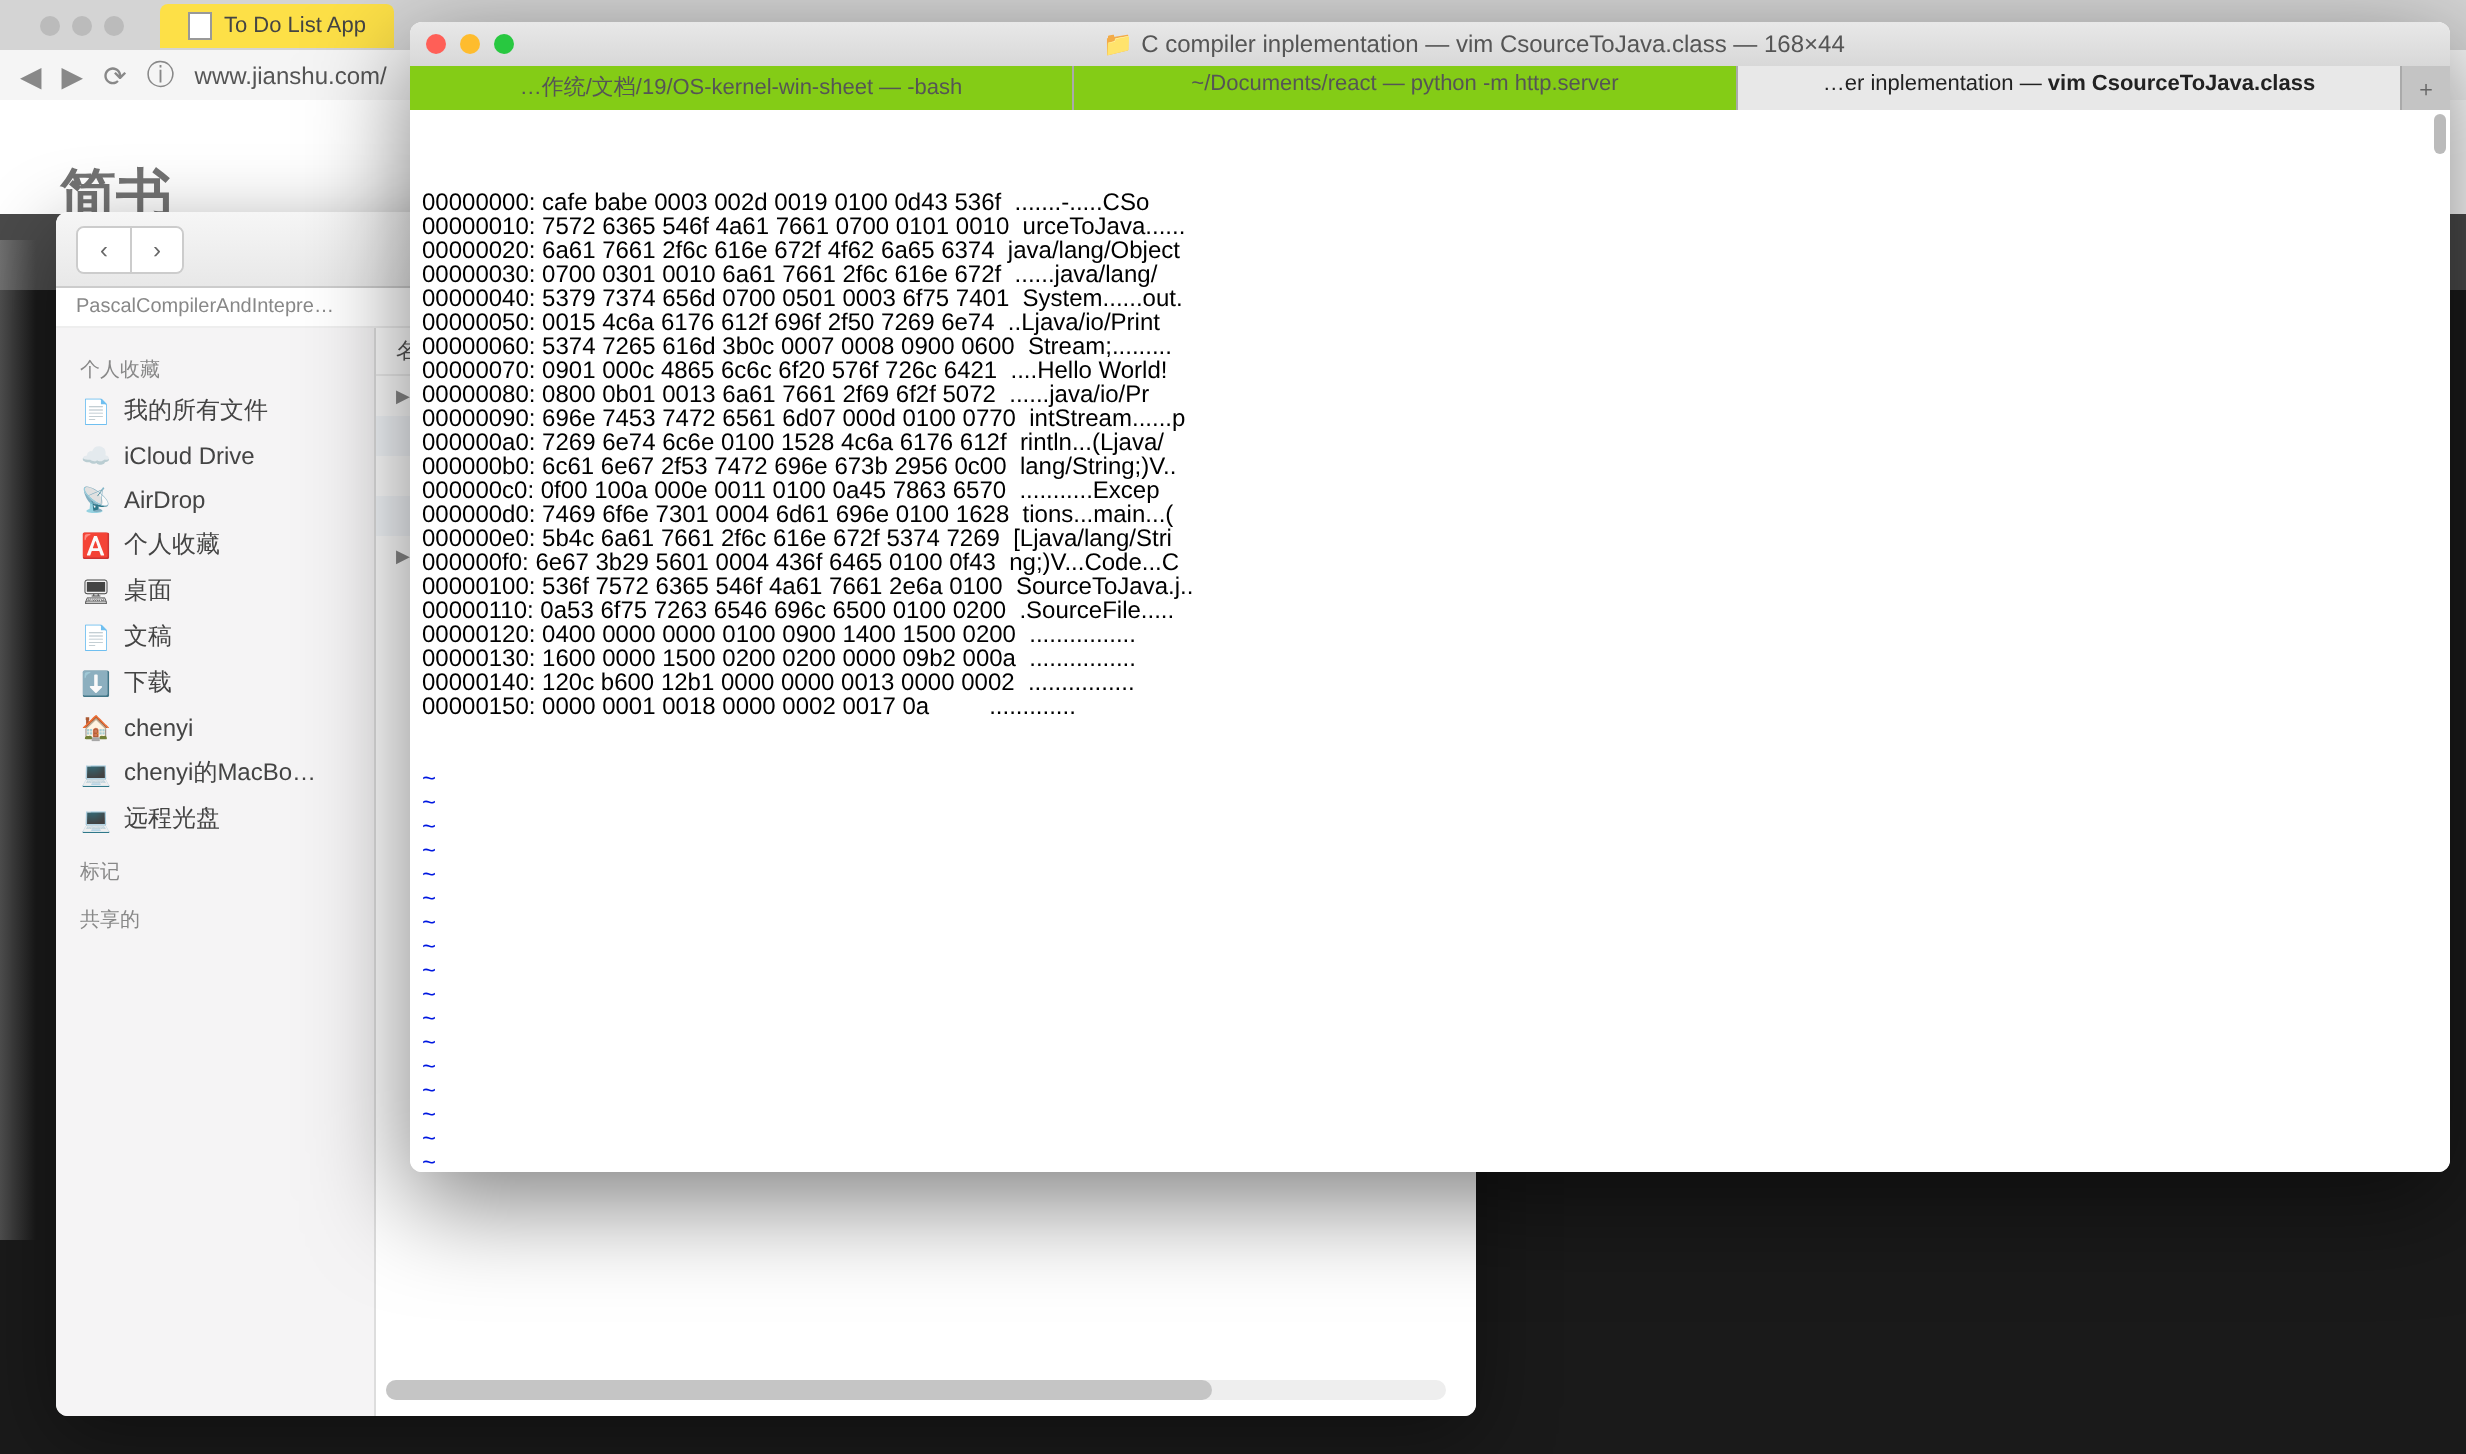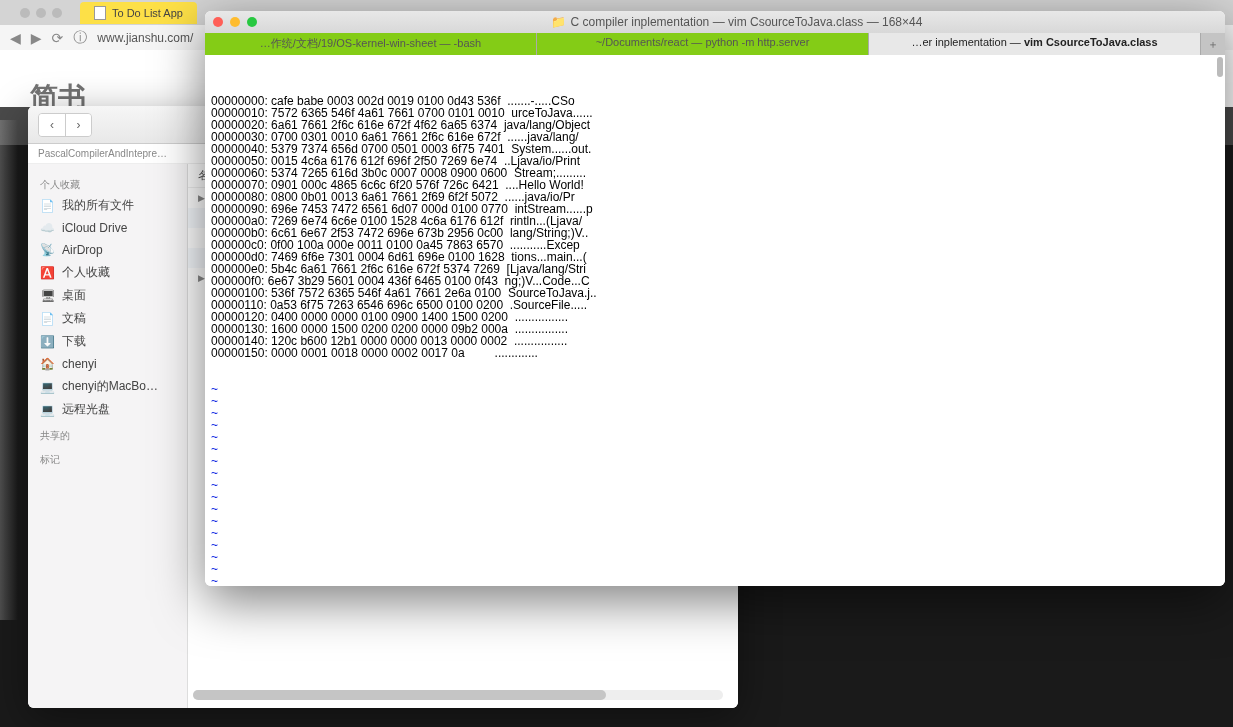--- a/index.html
+++ b/index.html
@@ -149,22 +149,22 @@
       <div id="dev-list">
           <div class="sidebar-item">
             <span class="sb-icon">💻</span>
             <span>chenyi的MacBo…</span>
           </div>
           <div class="sidebar-item">
             <span class="sb-icon">💻</span>
             <span>远程光盘</span>
           </div>
         </div>
+      <div class="sidebar-section">标记</div>
       <div class="sidebar-section">共享的</div>
-      <div class="sidebar-section">标记</div>
     </div>
     <div class="finder-content">
       <div class="column-header">名称</div>
       <div id="file-list">
           <div class="file-row">
             <span class="disclosure">▶</span>
             <span class="folder-icon">📁</span>
             <span>b…</span>
           </div>
           <div class="file-row even">

